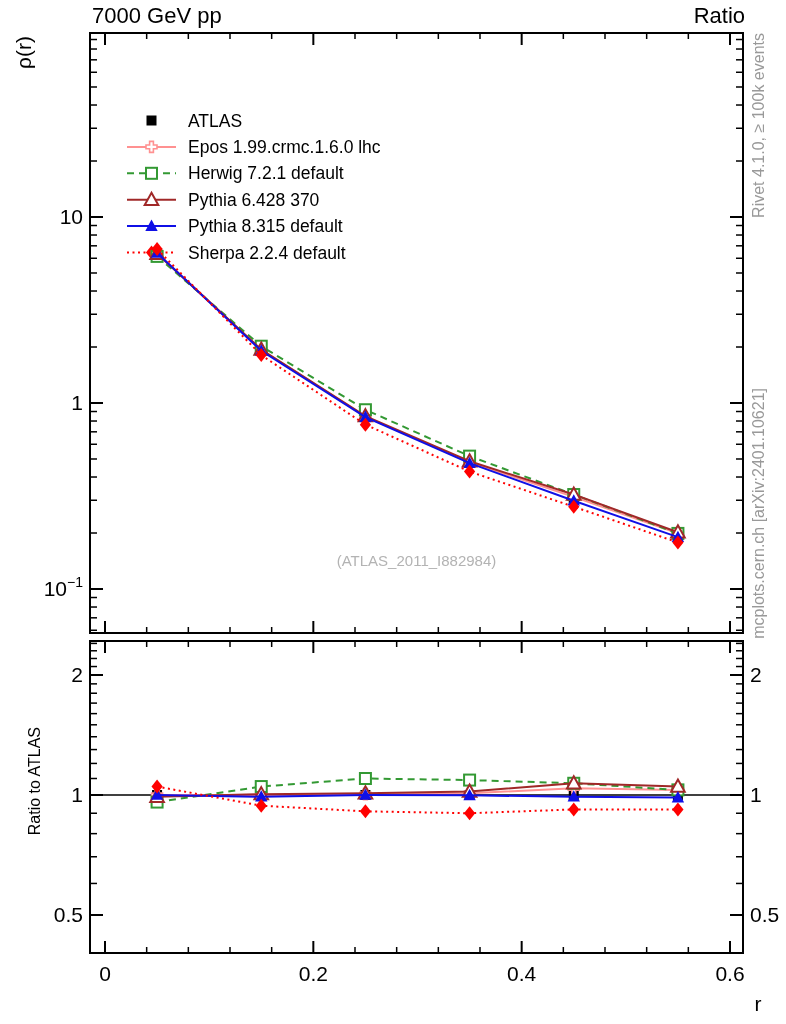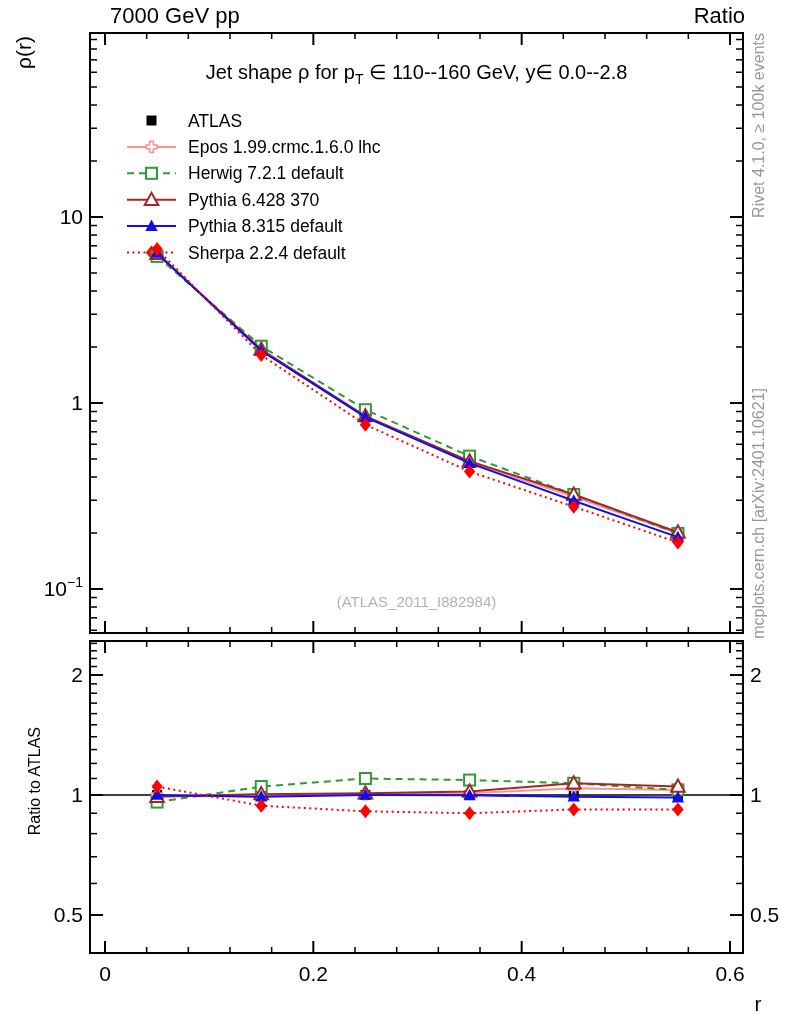--- a/index.html
+++ b/index.html
@@ -295,27 +295,26 @@
       <polygon points="677.91685,535.4218795705458 683.51685,542.4218795705458 677.91685,549.4218795705458 672.3168499999999,542.4218795705458" fill="#ff0000"></polygon>
       <polyline points="157.08335,786.5518264608157 261.25005,805.7139247698002 365.41675,811.3301968815799 469.58344999999997,813.2435114865411 573.75015,809.4377932373271 677.91685,809.4377932373271" fill="none" stroke="#ff0000" stroke-width="2" stroke-dasharray="2 3.5"></polyline>
       <polygon points="157.08335,779.5518264608157 162.68335,786.5518264608157 157.08335,793.5518264608157 151.48335,786.5518264608157" fill="#ff0000"></polygon>
       <polygon points="261.25005,798.7139247698002 266.85005,805.7139247698002 261.25005,812.7139247698002 255.65005,805.7139247698002" fill="#ff0000"></polygon>
       <polygon points="365.41675,804.3301968815799 371.01675,811.3301968815799 365.41675,818.3301968815799 359.81674999999996,811.3301968815799" fill="#ff0000"></polygon>
       <polygon points="469.58344999999997,806.2435114865411 475.18345,813.2435114865411 469.58344999999997,820.2435114865411 463.98344999999995,813.2435114865411" fill="#ff0000"></polygon>
       <polygon points="573.75015,802.4377932373271 579.35015,809.4377932373271 573.75015,816.4377932373271 568.1501499999999,809.4377932373271" fill="#ff0000"></polygon>
       <polygon points="677.91685,802.4377932373271 683.51685,809.4377932373271 677.91685,816.4377932373271 672.3168499999999,809.4377932373271" fill="#ff0000"></polygon>
     </svg>
 
-  <div class="abs hdr" style="left:92px;top:3px;margin-left:18px;">7000 GeV pp</div>
+  <div class="abs hdr" style="left:92px;top:3px;">7000 GeV pp</div>
   <div class="abs hdr" style="right:41px;top:3px;">Ratio</div>
 
-  <div class="abs title" style="left:90px;top:60px;width:653px;"><span>Jet shape ρ for p</span><sub>T</sub><span> ∈ 110--160 GeV, y∈ 0.0--2.8</span></div>
 
   <div class="vtext" style="left:12px;top:36px;font-size:21px;">ρ(r)</div>
   <div class="vtext" style="left:26px;top:727px;font-size:16px;">Ratio to ATLAS</div>
 
   <div class="vtext gray" style="left:750px;top:33px;font-size:16px;">Rivet 4.1.0, ≥ 100k events</div>
   <div class="vtext gray" style="left:750px;top:388px;font-size:16px;">mcplots.cern.ch [arXiv:2401.10621]</div>
 
-  <div class="abs watermark" style="left:90px;top:593px;width:653px;">(ATLAS_2011_I882984)</div>
+  <div class="abs watermark" style="left:90px;top:552px;width:653px;">(ATLAS_2011_I882984)</div>
 
   <div class="abs" style="left:740px;top:992px;width:36px;text-align:center;font-size:21px;">r</div>
 </div>
 
 </body></html>

